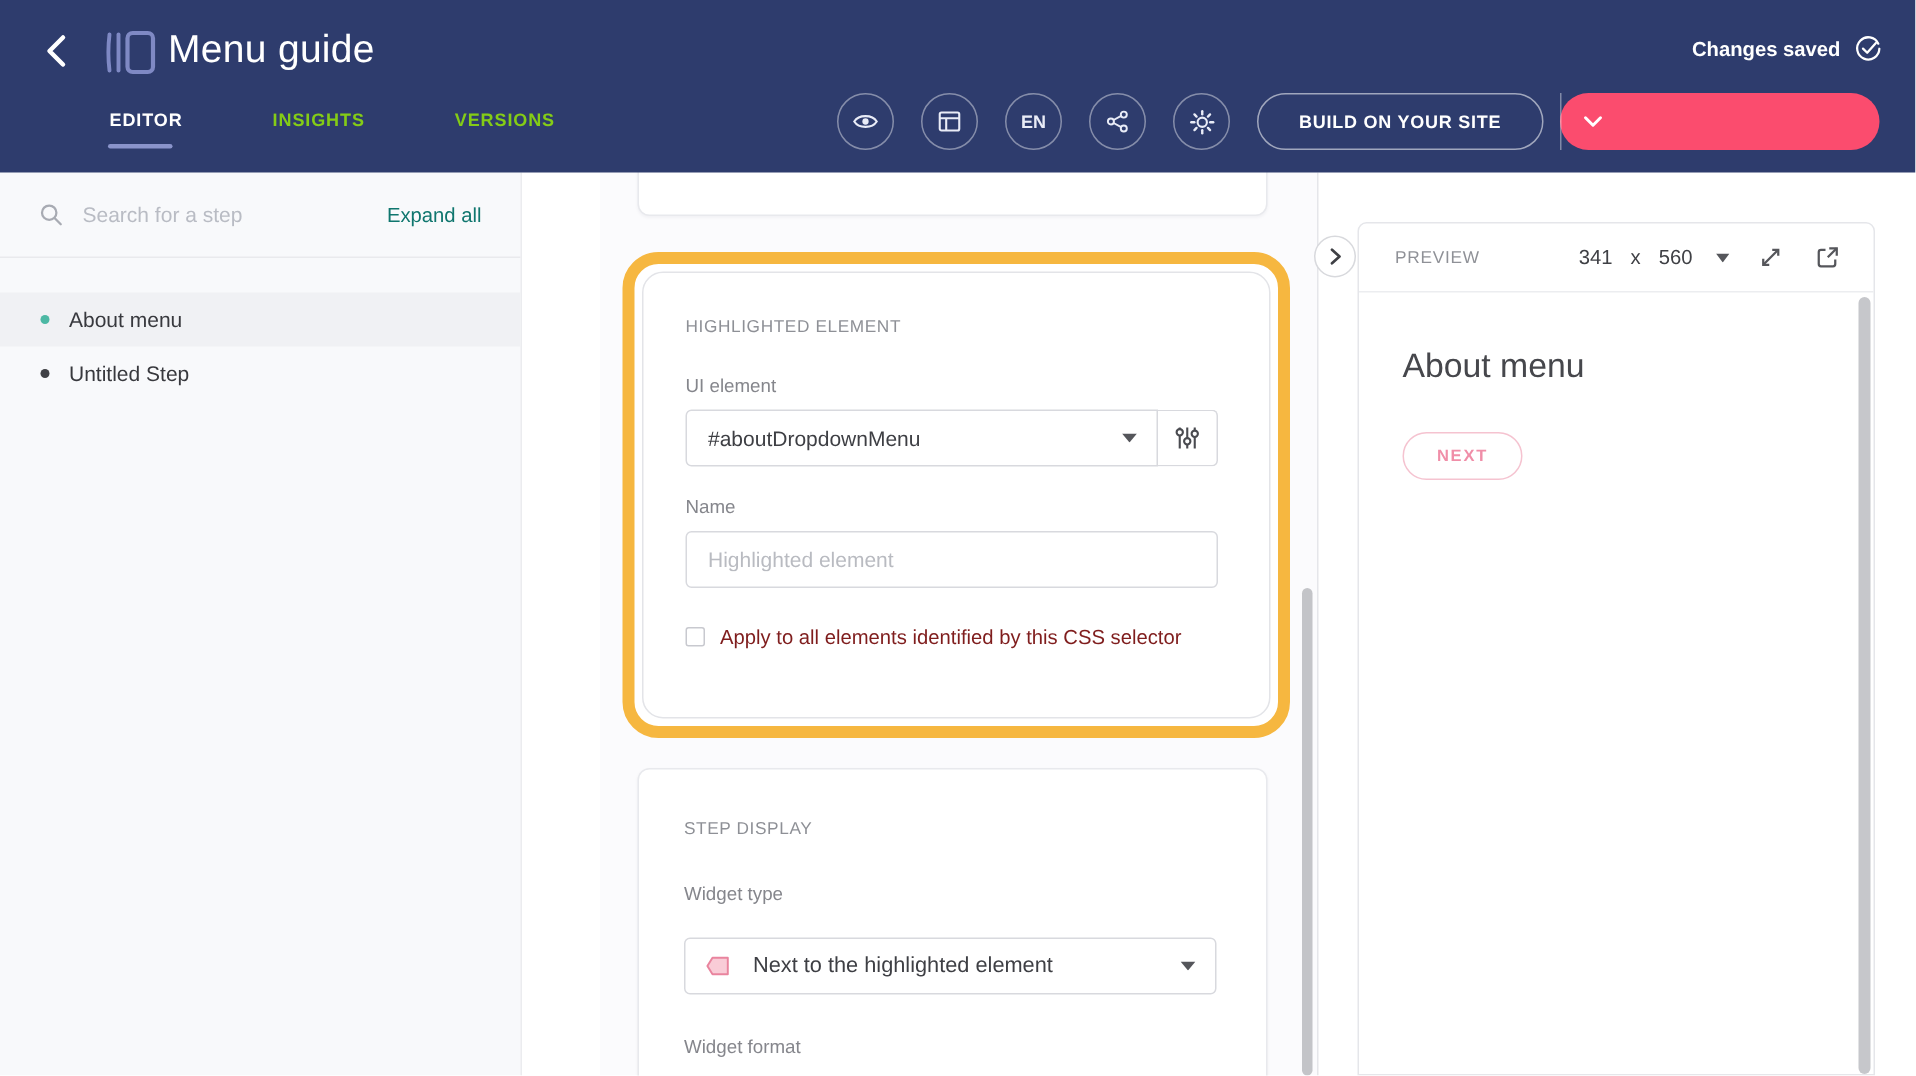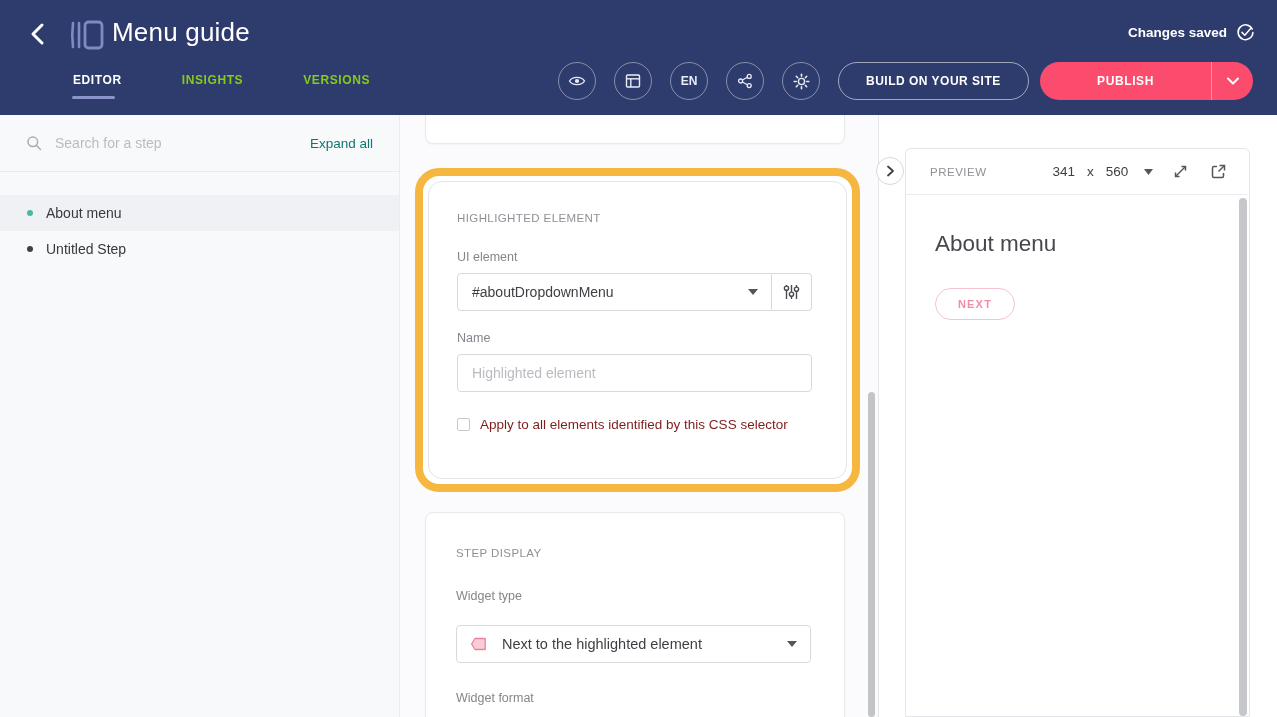--- a/index.html
+++ b/index.html
@@ -40,21 +40,21 @@
     position:absolute; left:1040px; top:62px; width:213px; height:38px;
     background:#fb4c6e; border-radius:19px; display:flex; cursor:pointer;
   }
   .publish-main { width:171px; display:flex; align-items:center; justify-content:center; color:#fff; font-size:12px; font-weight:700; letter-spacing:.6px; }
   .publish-caret { width:42px; border-left:1px solid rgba(255,255,255,.4); display:flex; align-items:center; justify-content:center; color:#fff; }
   .changes-saved { position:absolute; right:22px; top:23px; display:flex; align-items:center; gap:9px; color:#ffffff; }
   .changes-saved .txt { font-size:13.5px; font-weight:700; }
 
   
   .sidebar {
-    position:absolute; left:0; top:115px; width:400px; height:602px;
+    position:absolute; left:0; top:115px; width:348px; height:602px;
     background:#f8f9fb; border-right:1px solid #ebecef;
   }
   .search-row { height:57px; display:flex; align-items:center; padding:0 26px; border-bottom:1px solid #e9eaed; }
   .search-row input {
     flex:1; margin-left:13px; border:none; outline:none; background:transparent;
     font-family:"Liberation Sans",sans-serif; font-size:14px; color:#3e3f44;
   }
   .search-row input::placeholder { color:#b9bcc4; }
   .expand-all { font-size:13.5px; color:#0f766e; cursor:pointer; }
   .step-list { margin-top:23px; }
@@ -215,21 +215,20 @@
           </g>
         </svg>
     </span>
   </div>
 
   <div class="build-btn">
     <span>BUILD ON YOUR SITE</span>
   </div>
 
   <div class="publish-btn">
-    <div class="publish-main">PUBLISH</div>
     <div class="publish-caret">
       <span style="display:flex">
         <svg width="14" height="10" viewBox="0 0 14 10">
             <path d="M2 2.5 L7 7.5 L12 2.5" fill="none" stroke="currentColor" stroke-width="2" stroke-linecap="round" stroke-linejoin="round"></path>
           </svg>
       </span>
     </div>
   </div>
 
   <div class="changes-saved">

